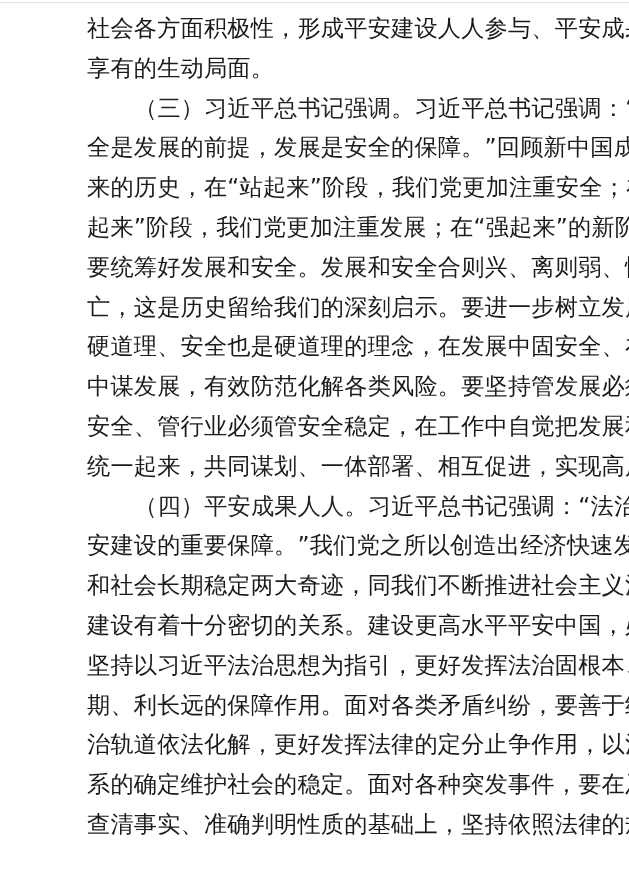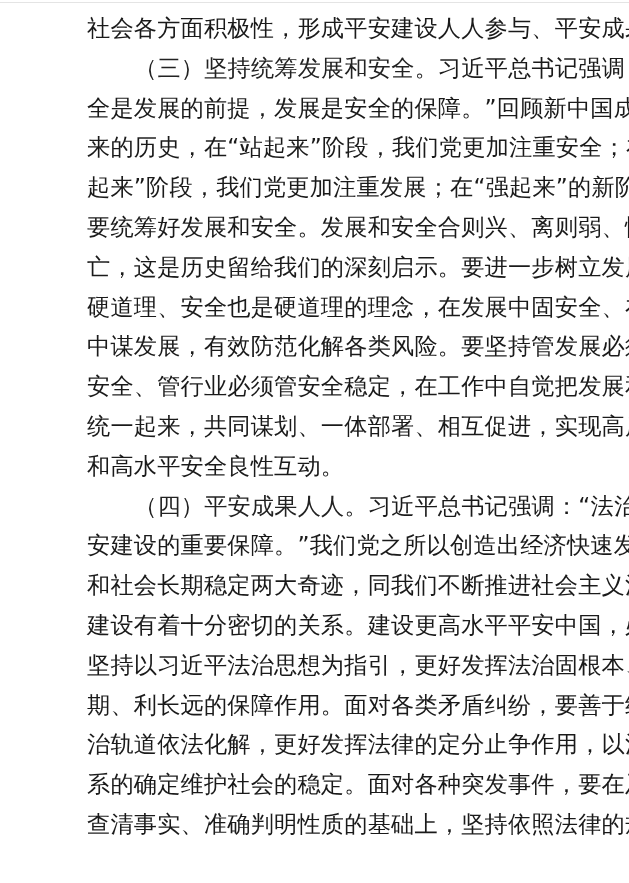--- a/index.html
+++ b/index.html
@@ -53,34 +53,34 @@
   </style>
 </head>
 <body>
 
 <div class="top-rule"></div>
 
 <div class="page">
 
   <div class="paragraph">
     <span class="line">社会各方面积极性，形成平安建设人人参与、平安成果人人</span>
+    <span class="line last">享有的生动局面。</span>
   </div>
 
   <div class="paragraph">
-    <span class="line indent"><span class="heading">（三）坚持统筹发展和安全。</span><span>习近平总书记强调：“安</span></span>
+    <span class="line indent"><span class="heading">（三）习近平总书记强调。</span><span>习近平总书记强调：“安</span></span>
     <span class="line">全是发展的前提，发展是安全的保障。”回顾新中国成立以</span>
     <span class="line">来的历史，在“站起来”阶段，我们党更加注重安全；在“富</span>
     <span class="line">起来”阶段，我们党更加注重发展；在“强起来”的新阶段，</span>
     <span class="line">要统筹好发展和安全。发展和安全合则兴、离则弱、悖则</span>
     <span class="line">亡，这是历史留给我们的深刻启示。要进一步树立发展是</span>
     <span class="line">硬道理、安全也是硬道理的理念，在发展中固安全、在安全</span>
     <span class="line">中谋发展，有效防范化解各类风险。要坚持管发展必须管</span>
     <span class="line">安全、管行业必须管安全稳定，在工作中自觉把发展和安全</span>
     <span class="line">统一起来，共同谋划、一体部署、相互促进，实现高质量发展</span>
-    <span class="line last">和高水平安全良性互动。</span>
   </div>
 
   <div class="paragraph">
     <span class="line indent"><span class="heading">（四）平安成果人人。</span><span>习近平总书记强调：“法治是平</span></span>
     <span class="line">安建设的重要保障。”我们党之所以创造出经济快速发展</span>
     <span class="line">和社会长期稳定两大奇迹，同我们不断推进社会主义法治</span>
     <span class="line">建设有着十分密切的关系。建设更高水平平安中国，必须</span>
     <span class="line">坚持以习近平法治思想为指引，更好发挥法治固根本、稳预</span>
     <span class="line">期、利长远的保障作用。面对各类矛盾纠纷，要善于纳入法</span>
     <span class="line">治轨道依法化解，更好发挥法律的定分止争作用，以法律关</span>

